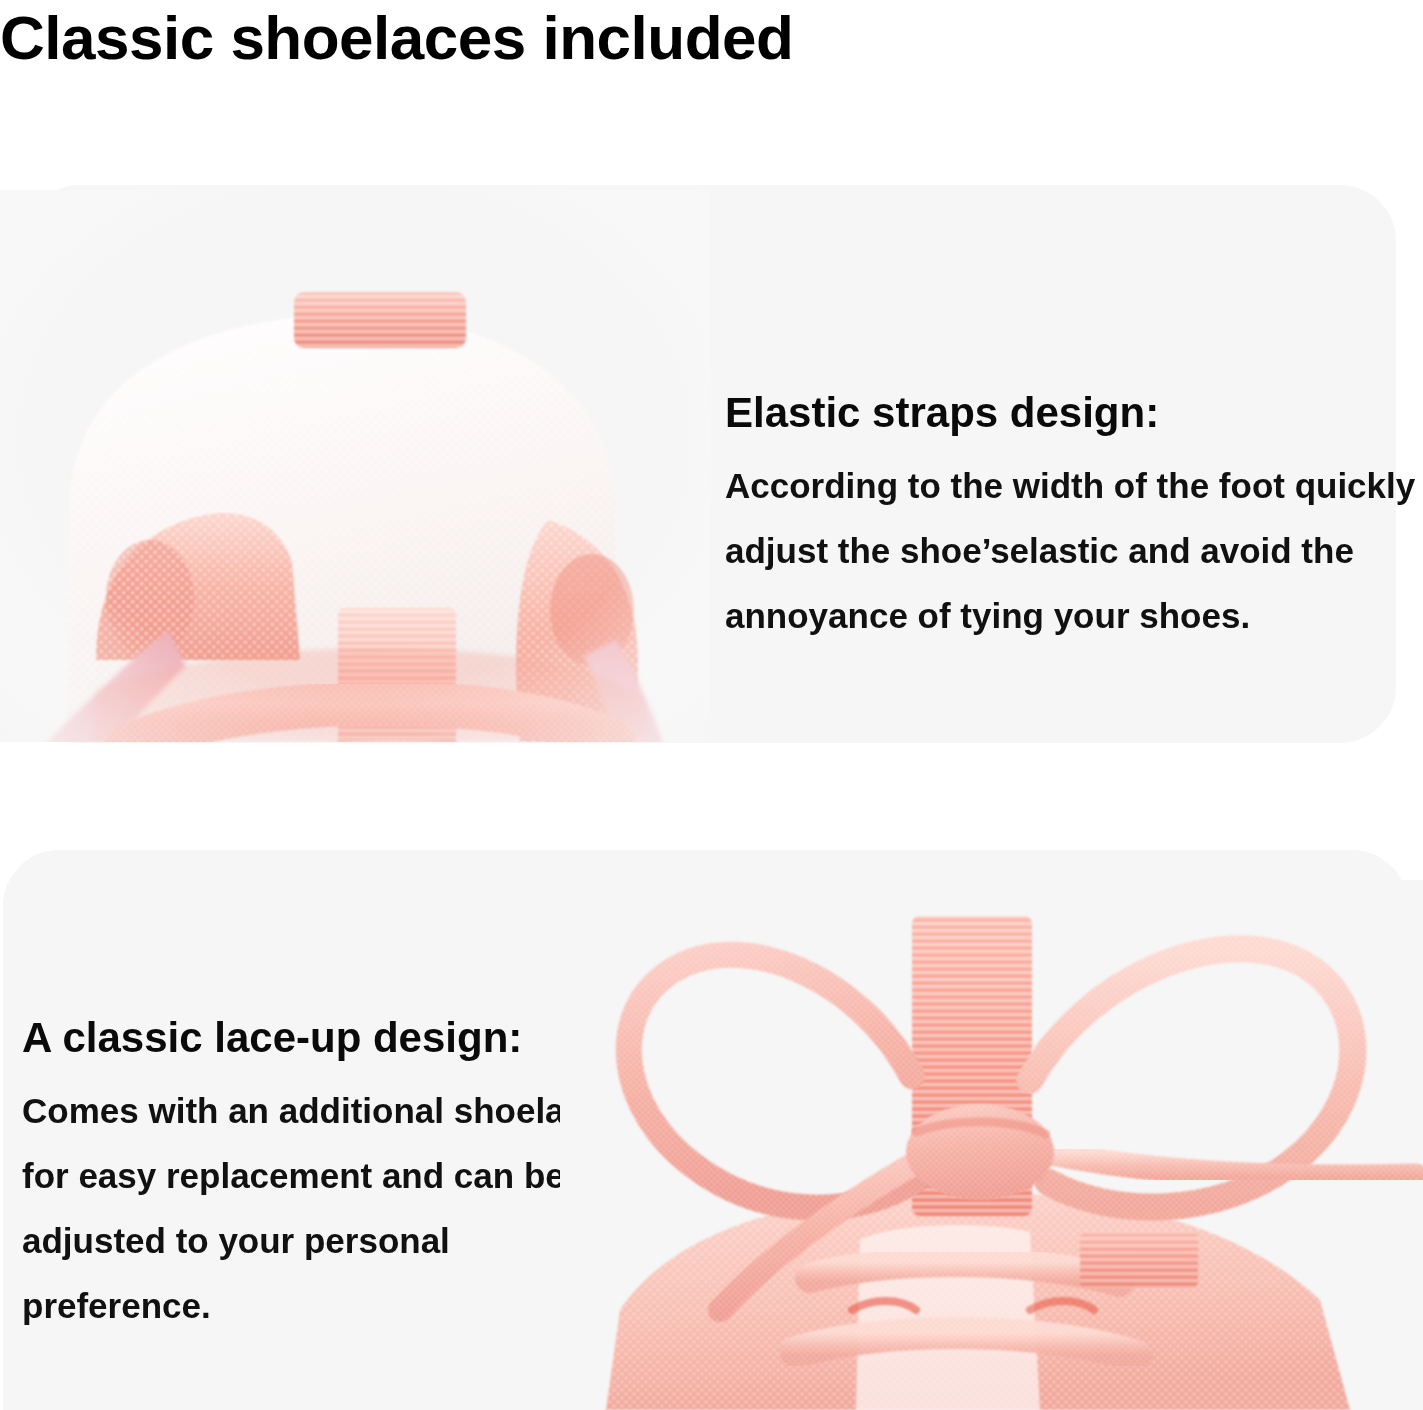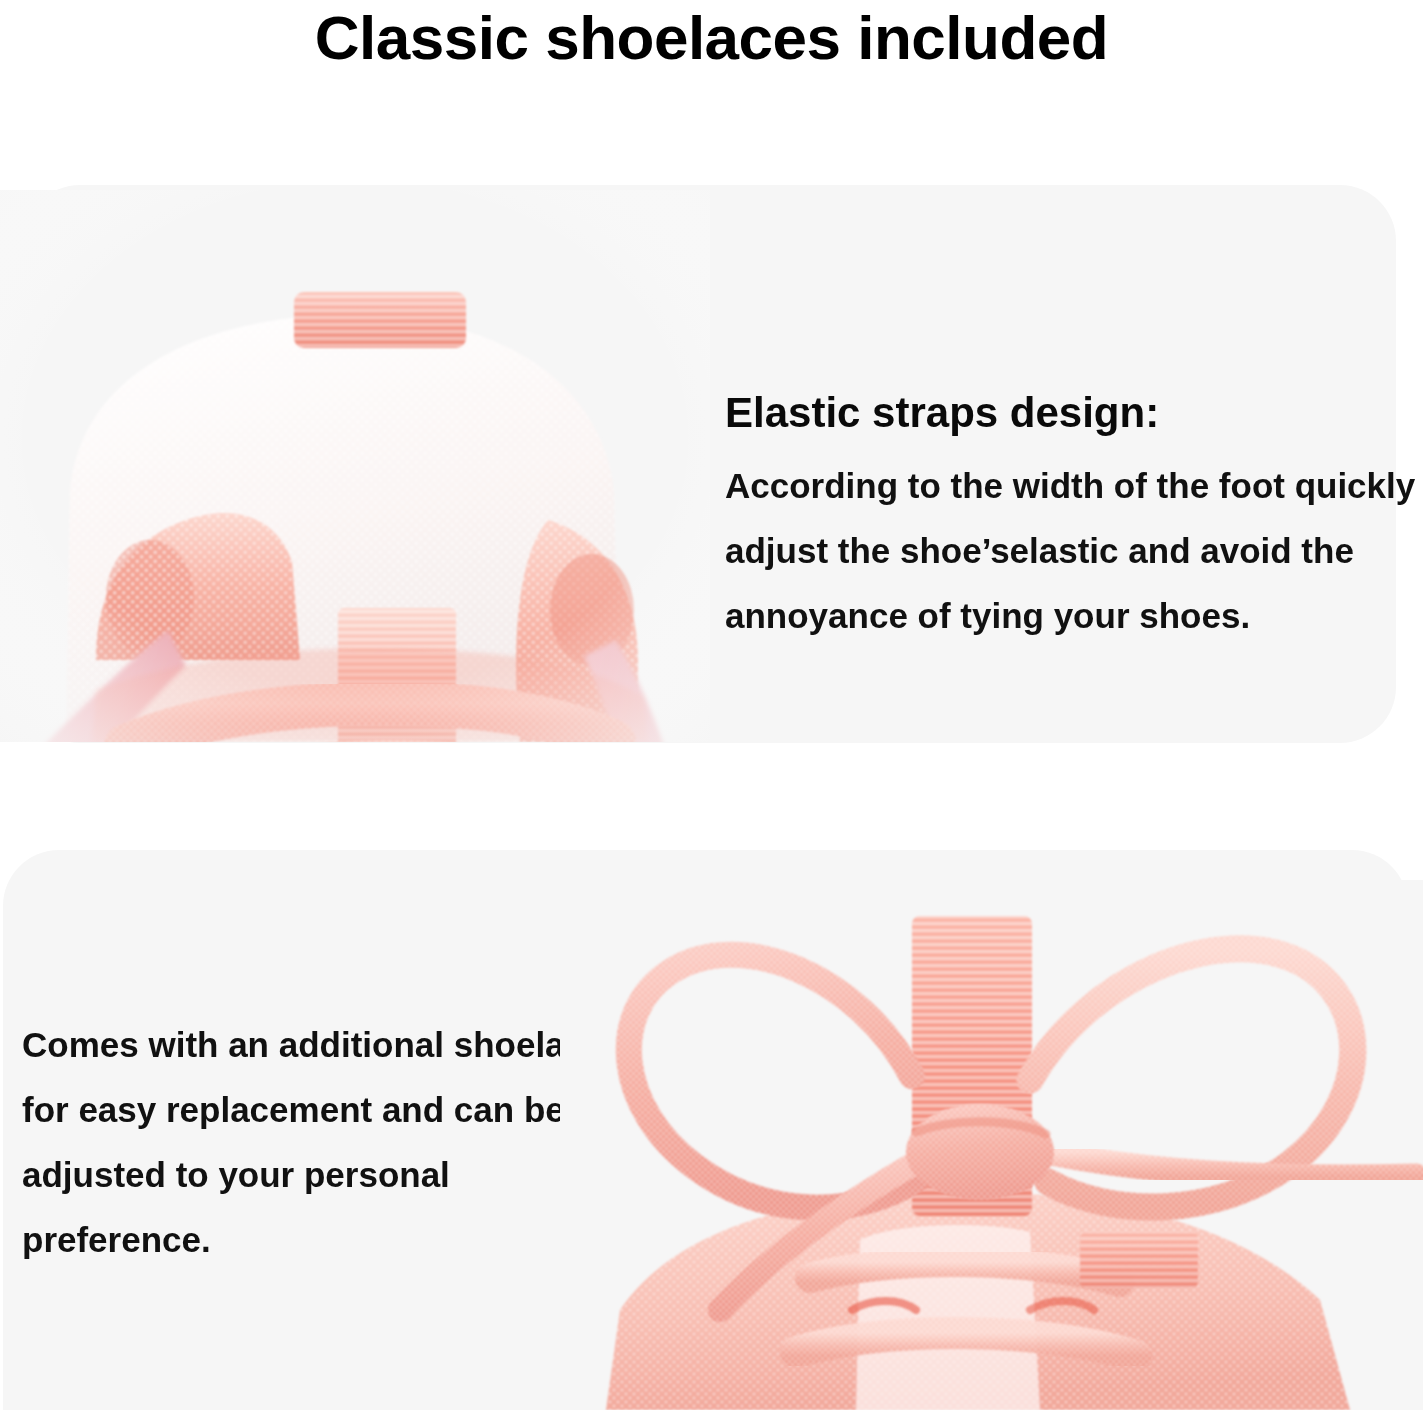--- a/index.html
+++ b/index.html
@@ -14,21 +14,20 @@
     overflow: hidden;
     position: relative;
   }
 
   
   .page-title {
     position: absolute;
     left: 0;
     top: 2px;
     width: 1423px;
-    text-align: center;
     font-family: "Liberation Sans", sans-serif;
     font-size: 62px;
     font-weight: 600;
     letter-spacing: -0.5px;
     color: #000000;
     line-height: 72px;
     white-space: nowrap;
   }
 
   
@@ -221,20 +220,21 @@
 
 <div class="feature-text" id="text-elastic">
   <div class="feature-heading">Elastic straps design:</div>
   <div class="feature-body">According to the width of the foot quickly adjust the shoe’selastic and avoid the annoyance of tying your shoes.</div>
 </div>
 
 <div class="card" id="card-lace">
 </div>
 
 <div class="feature-text" id="text-lace">
+  <div class="feature-heading">A classic lace-up design:</div>
   <div class="feature-body">Comes with an additional shoelace for easy replacement and can be adjusted to your personal preference.</div>
 </div>
 
 <div class="photo" id="photo-lace">
   <svg width="863" height="530" viewBox="0 0 863 530" xmlns="http://www.w3.org/2000/svg">
     <defs>
       <linearGradient id="laceG" x1="0" y1="0" x2="0.2" y2="1">
         <stop offset="0%" stop-color="#fbc9c0"></stop>
         <stop offset="50%" stop-color="#f5a89b"></stop>
         <stop offset="100%" stop-color="#ee9386"></stop>

